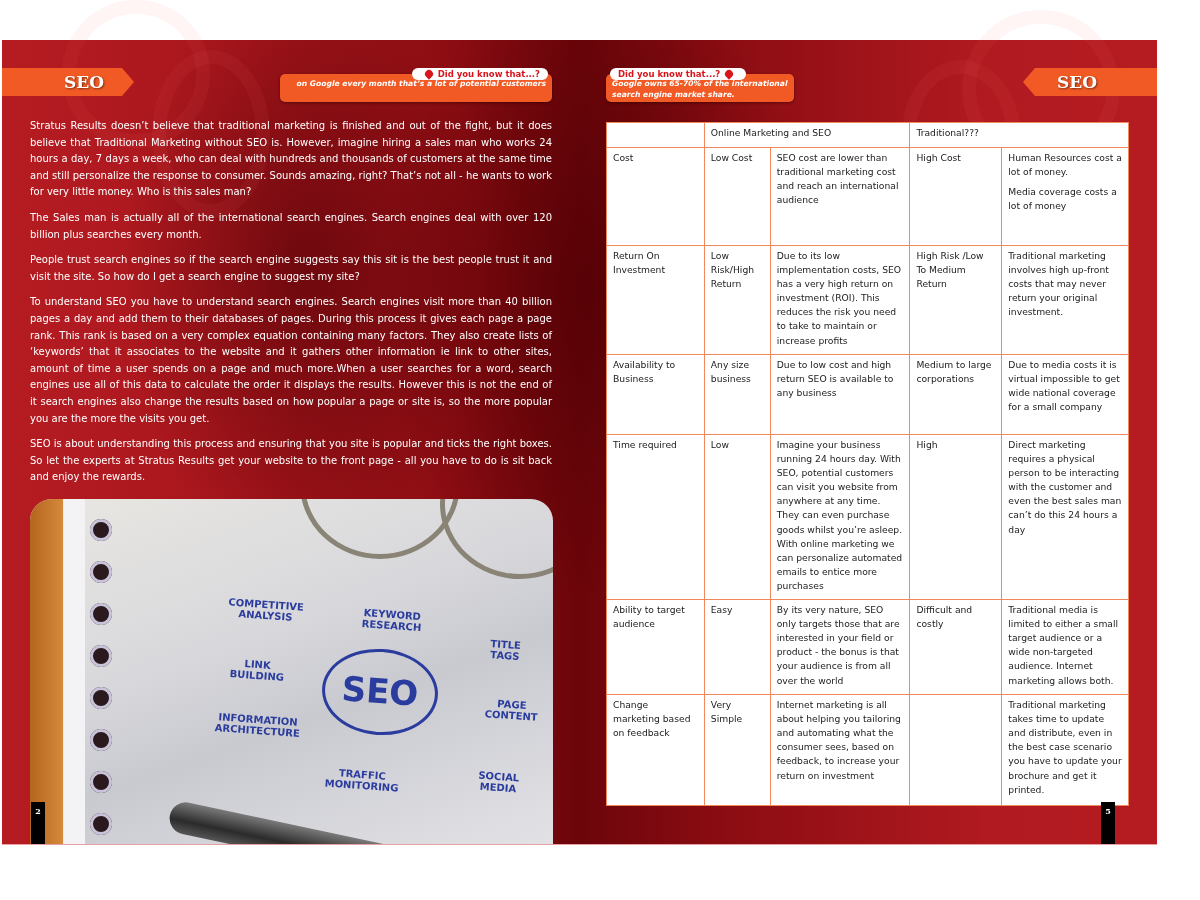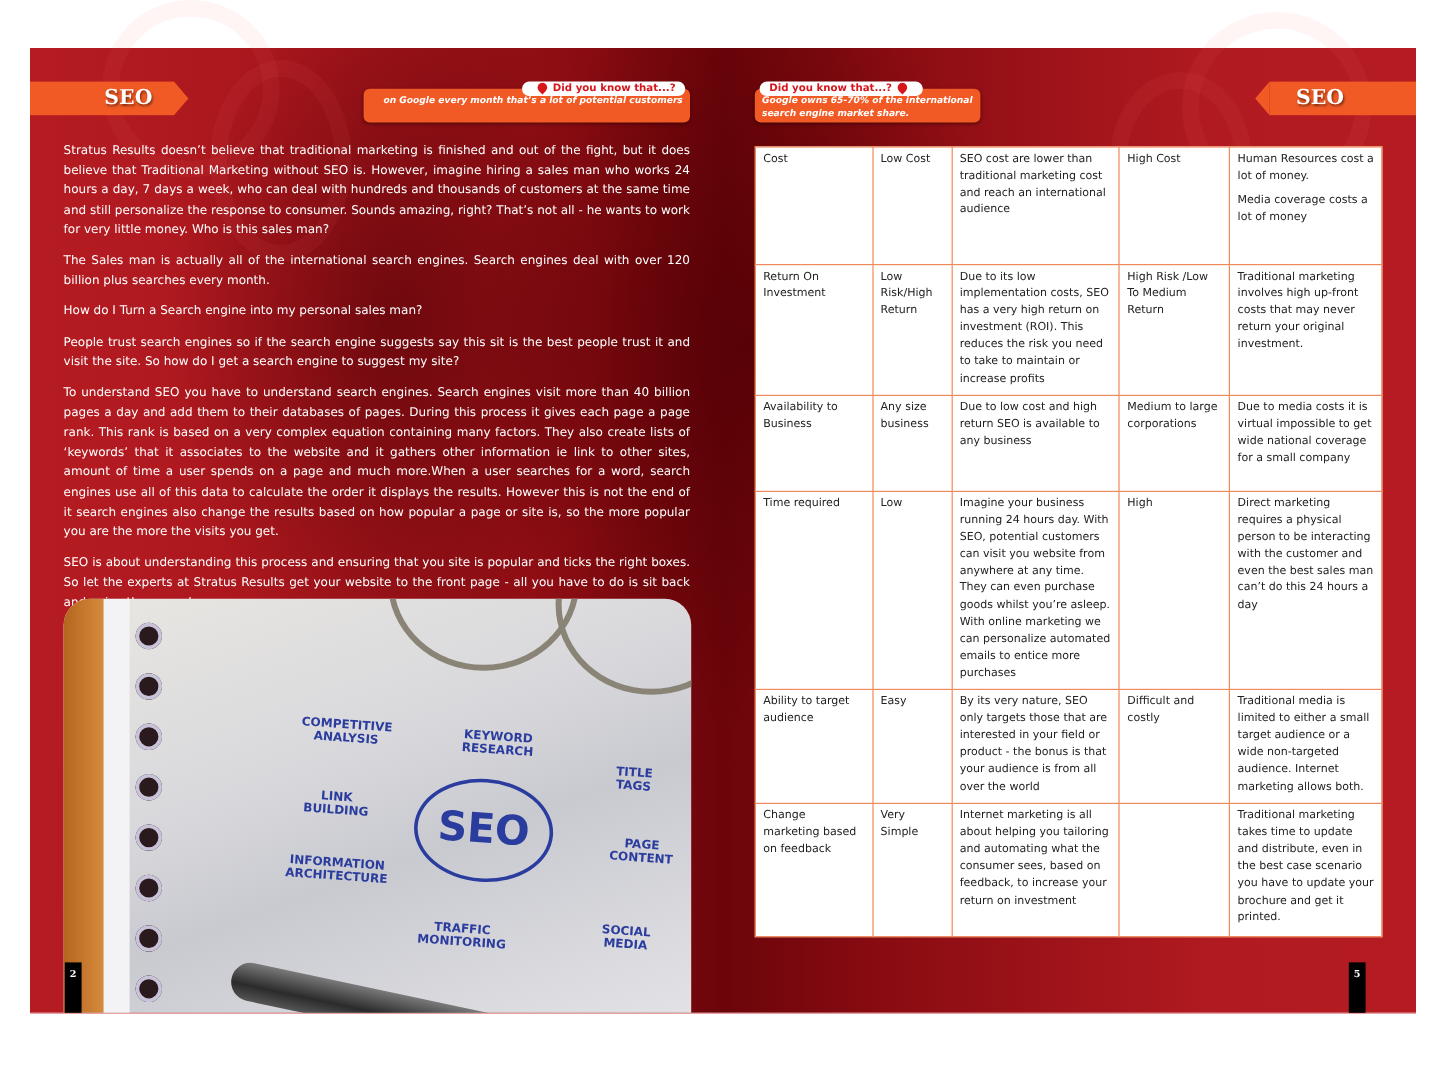--- a/index.html
+++ b/index.html
@@ -1,21 +1,21 @@
 <!DOCTYPE html>
 <html><head>
 <meta charset="utf-8">
 <style>
   html, body { margin: 0; padding: 0; }
   body {
     width: 1200px; height: 900px; background: #ffffff; position: relative; overflow: hidden;
     font-family: "DejaVu Sans", "Liberation Sans", sans-serif;
   }
   .spread {
-    position: absolute; left: 25px; top: 40px; width: 1155px; height: 804px;
+    position: absolute; left: 2px; top: 40px; width: 1155px; height: 804px;
     background:
       radial-gradient(ellipse 260px 420px at 300px 230px, rgba(70,0,5,0.55), rgba(70,0,5,0) 70%),
       radial-gradient(ellipse 300px 420px at 600px 250px, rgba(80,0,5,0.75), rgba(80,0,5,0) 75%),
       linear-gradient(90deg, #b51c22 0%, #a8161c 20%, #8a0c12 40%, #6b050a 50%, #8a0c12 62%, #b01a20 85%, #b51c22 100%);
     border-bottom: 1px solid #e8a0a0;
   }
   .swirl {
     position: absolute; border-radius: 50%; border: 14px solid rgba(255,120,120,0.07);
   }
   
@@ -94,21 +94,20 @@
   <div class="callout callout-left">
     <div class="pill">
       <span class="pin"></span><span>Did you know that...?</span>
     </div>
     <div>on Google every month that’s a lot of potential customers</div>
   </div>
 
   <div class="article">
     <p>Stratus Results doesn’t believe that traditional marketing is finished and out of the fight, but it does believe that Traditional Marketing without SEO is. However, imagine hiring a sales man who works 24 hours a day, 7 days a week, who can deal with hundreds and thousands of customers at the same time and still personalize the response to consumer. Sounds amazing, right?  That’s not all - he wants to work for very little money. Who is this sales man?</p>
     <p>The Sales man is actually all of the international search engines. Search engines deal with over 120 billion plus searches every month.</p>
-    <p>How do I Turn a Search engine into my personal sales man?</p>
     <p>People trust search engines so if the search engine suggests say this sit is the best people trust it and visit the site. So how do I get a search engine to suggest my site?</p>
     <p>To understand SEO  you have to understand search engines. Search engines visit more than 40 billion pages a day and add them to their databases of pages. During this process it gives each page a page rank. This rank is based on a very complex equation containing many factors.  They also create lists of ‘keywords’ that it associates to the website and it gathers other information ie link to other sites, amount of time a user spends on a page and much more.When a user searches for a word, search engines use all of this data to calculate the order it displays the results. However this is not the end of it search engines also change the results based on how popular a page or site is, so the more popular you are the more the visits you get.</p>
     <p> SEO is about understanding this process and ensuring that you site is popular and ticks the right boxes. So let the experts at Stratus Results get your website to the front page - all you have to do is sit back and enjoy the rewards.</p>
   </div>
 
   <div class="photo">
     <div class="spine"></div>
     <div class="ring" style="top:20px;"></div>
     <div class="ring" style="top:62px;"></div>
     <div class="ring" style="top:104px;"></div>
@@ -152,20 +151,25 @@
 
   <table class="cmp-table">
     <colgroup>
       <col style="width:98px">
         <col style="width:66px">
         <col style="width:140px">
         <col style="width:92px">
         <col style="width:127px">
     </colgroup>
     <tbody>
+        <tr style="height:25px;">
+      <td></td>
+      <td colspan="2">Online Marketing and SEO</td>
+      <td colspan="2">Traditional???</td>
+    </tr>
     <tr style="height:98px;margin-top:37px;">
       <td>Cost</td>
       <td>Low Cost</td>
       <td>SEO cost are lower than traditional marketing cost and reach an international audience</td>
       <td>High Cost</td>
       <td>
         <div style="margin-bottom:6px;">Human Resources cost a lot of money.</div>
         <div>Media coverage costs a lot of money</div>
       </td>
     </tr>

